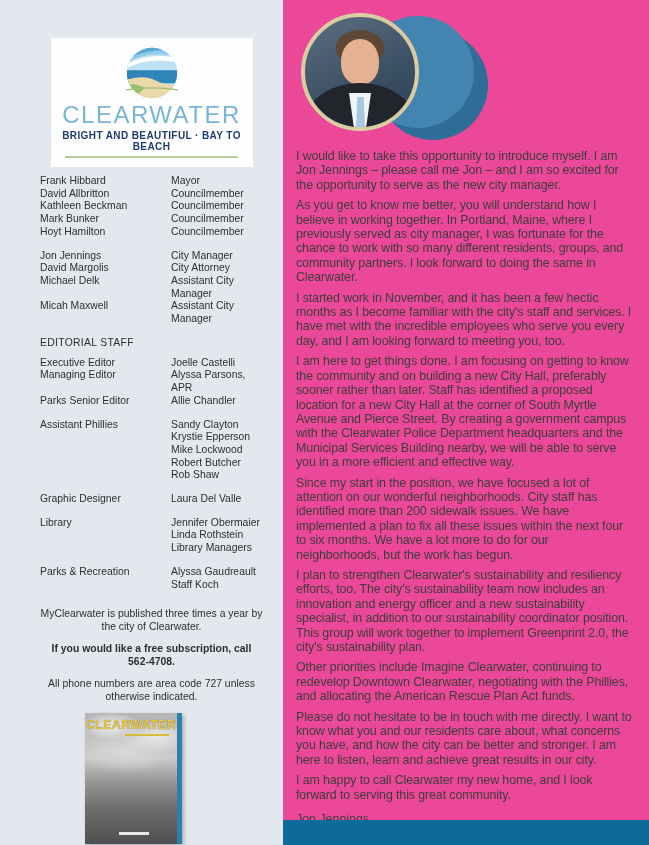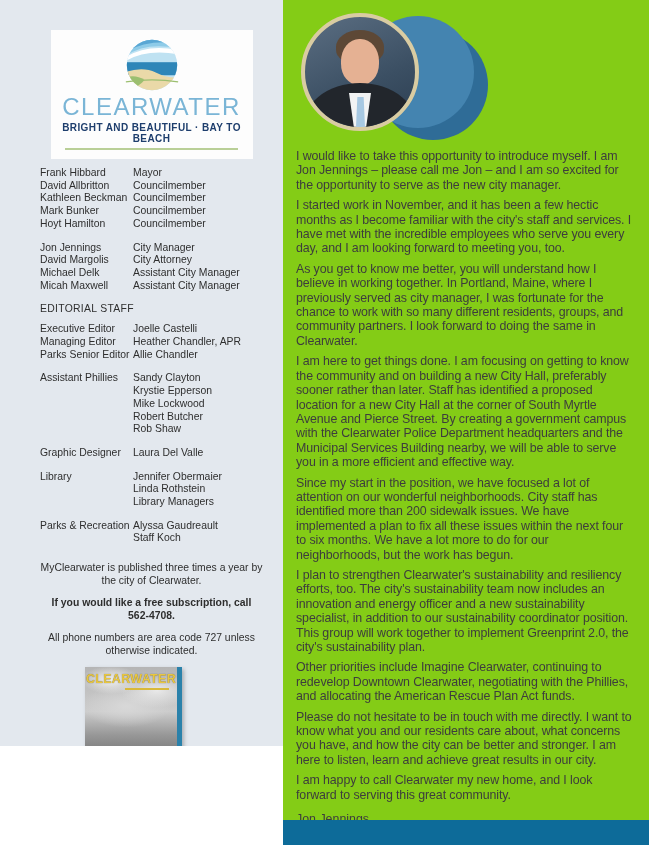--- a/index.html
+++ b/index.html
@@ -1,33 +1,33 @@
 <!DOCTYPE html>
 <html><head>
 <meta charset="utf-8">
 <style>
   * { margin:0; padding:0; box-sizing:border-box; }
   html,body { width:649px; }
   body { font-family:"Liberation Sans", sans-serif; background:#fff; }
   .page { position:relative; width:649px; height:845px; background:#fff; overflow:hidden; }
 
   
-  .sidebar { position:absolute; left:0; top:0; width:283px; height:746px;
-             background:#e3e8ee; padding:0 20px 0 40px; overflow:hidden; }
+  .sidebar { position:absolute; left:0; top:0; width:283px; height:845px;
+             background:#e3e8ee; padding:8px 20px 0 40px; overflow:hidden; }
   .logo-box { width:202px; margin:30px auto 8px auto; background:#fdfdfd;
               padding:7px 0 9px 0; text-align:center; }
   .logo-art { display:block; margin:0 auto 2px auto; }
   .logo-title { font-size:24px; letter-spacing:1.5px; color:#7ab5d6;
                 font-weight:400; line-height:24px; }
   .logo-tagline { font-size:10px; font-weight:bold; color:#1e3e6d;
                   letter-spacing:0.4px; margin-top:3px; }
   .logo-rule { height:2px; width:86%; margin:4px auto 0 auto; background:#b9cf97; }
 
   .mast { font-size:10.4px; color:#2e2e2e; }
-  .mrow { display:flex; line-height:12.7px; }
+  .mrow { display:flex; line-height:12.7px;gap:38px; }
   .c1 { width:93px; flex:none; }
   .c2 { flex:1; }
   .mgroup { margin-bottom:11px; }
   .sec-header { font-size:10.4px; color:#2e2e2e; letter-spacing:0.3px;
                 margin:2px 0 9px 0; }
   .note { font-size:10.4px; color:#2e2e2e; text-align:center; line-height:13px;
           margin-bottom:9px; }
   .note.first { margin-top:16px; }
   .note.bold { font-weight:bold; }
 
@@ -40,21 +40,21 @@
              linear-gradient(#b5b5b5 0%, #cccccc 34%, #979797 52%, #6f6f6f 72%, #4f4f4f 100%); }
   .cover-title { position:absolute; top:5px; left:0; right:0; text-align:center;
                  font-size:12.5px; font-weight:bold; color:#e9c73f; letter-spacing:0.3px;
                  text-shadow:0 0 1px #555; }
   .cover-subbar { position:absolute; top:21px; right:8px; width:44px; height:2px; background:#d9b93a; }
   .cover-bottombar { position:absolute; bottom:9px; left:34px; width:30px; height:3px; background:#e6e6e6; }
   .cover-header { font-size:14px; color:#2e2e2e; text-align:right; margin:3px 0 9px -10px; }
   .cover-caption { font-size:10.4px; color:#2e2e2e; line-height:13.4px; width:228px; }
 
   
-  .main { position:absolute; left:283px; top:0; right:0; bottom:25px; background:#84cc16;
+  .main { position:absolute; left:283px; top:0; right:0; bottom:25px; background:#ec4899;
           padding:13px 17px 0 13px; overflow:hidden; }
   .hero { position:relative; height:130px; margin-bottom:6px; }
   .circle-dark  { position:absolute; left:82px; top:17px; width:110px; height:110px;
                   border-radius:50%; background:#2f6c97; }
   .circle-light { position:absolute; left:66px; top:3px; width:112px; height:112px;
                   border-radius:50%; background:#4484b0; }
   .photo { position:absolute; left:5px; top:0; width:118px; height:118px; border-radius:50%;
            border:4px solid #d9cca2; overflow:hidden;
            background:linear-gradient(155deg,#5b6e82 0%,#3b4f63 60%,#2c3e51 100%); }
   .ph-hair { position:absolute; left:31px; top:13px; width:48px; height:34px;
@@ -170,21 +170,21 @@
         <div class="mgroup">
           <div class="mrow">
             <span class="c1">Executive Editor</span>
             <span class="c2">
               <div>Joelle Castelli</div>
             </span>
           </div>
           <div class="mrow">
             <span class="c1">Managing Editor</span>
             <span class="c2">
-              <div>Heather Chandler, APR</div>
+              <div>Alyssa Parsons, APR</div>
             </span>
           </div>
           <div class="mrow">
             <span class="c1">Parks Senior Editor</span>
             <span class="c2">
               <div>Allie Chandler</div>
             </span>
           </div>
         </div>
         <div class="mgroup">
@@ -254,22 +254,22 @@
         <div class="ph-hair"></div>
         <div class="ph-face"></div>
         <div class="ph-suit"></div>
         <div class="ph-shirt"></div>
         <div class="ph-tie"></div>
       </div>
     </div>
 
     <div id="letter" class="letter">
         <p>I would like to take this opportunity to introduce myself. I am Jon Jennings – please call me Jon – and I am so excited for the opportunity to serve as the new city manager.</p>
+        <p>As you get to know me better, you will understand how I believe in working together. In Portland, Maine, where I previously served as city manager, I was fortunate for the chance to work with so many different residents, groups, and community partners. I look forward to doing the same in Clearwater.</p>
         <p>I started work in November, and it has been a few hectic months as I become familiar with the city's staff and services. I have met with the incredible employees who serve you every day, and I am looking forward to meeting you, too.</p>
-        <p>As you get to know me better, you will understand how I believe in working together. In Portland, Maine, where I previously served as city manager, I was fortunate for the chance to work with so many different residents, groups, and community partners. I look forward to doing the same in Clearwater.</p>
         <p>I am here to get things done. I am focusing on getting to know the community and on building a new City Hall, preferably sooner rather than later. Staff has identified a proposed location for a new City Hall at the corner of South Myrtle Avenue and Pierce Street. By creating a government campus with the Clearwater Police Department headquarters and the Municipal Services Building nearby, we will be able to serve you in a more efficient and effective way.</p>
         <p>Since my start in the position, we have focused a lot of attention on our wonderful neighborhoods. City staff has identified more than 200 sidewalk issues. We have implemented a plan to fix all these issues within the next four to six months. We have a lot more to do for our neighborhoods, but the work has begun.</p>
         <p>I plan to strengthen Clearwater's sustainability and resiliency efforts, too. The city's sustainability team now includes an innovation and energy officer and a new sustainability specialist, in addition to our sustainability coordinator position. This group will work together to implement Greenprint 2.0, the city's sustainability plan.</p>
         <p>Other priorities include Imagine Clearwater, continuing to redevelop Downtown Clearwater, negotiating with the Phillies, and allocating the American Rescue Plan Act funds.</p>
         <p>Please do not hesitate to be in touch with me directly. I want to know what you and our residents care about, what concerns you have, and how the city can be better and stronger. I am here to listen, learn and achieve great results in our city.</p>
         <p>I am happy to call Clearwater my new home, and I look forward to serving this great community.</p>
       </div>
 
     <div class="signoff-name">Jon Jennings</div>
 

